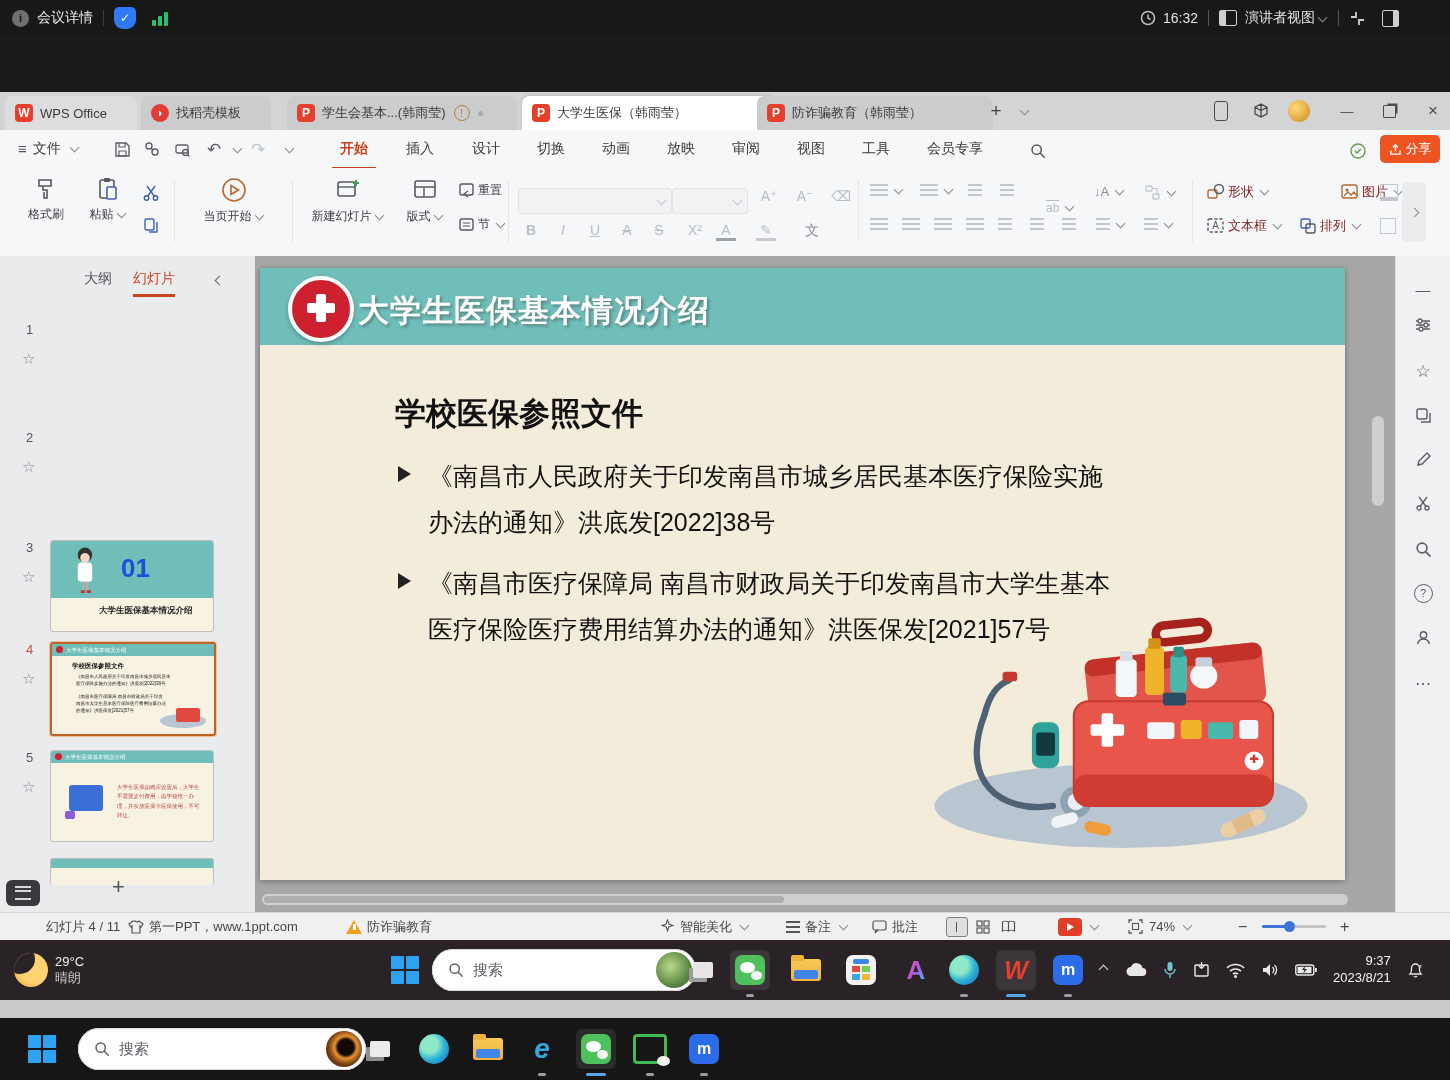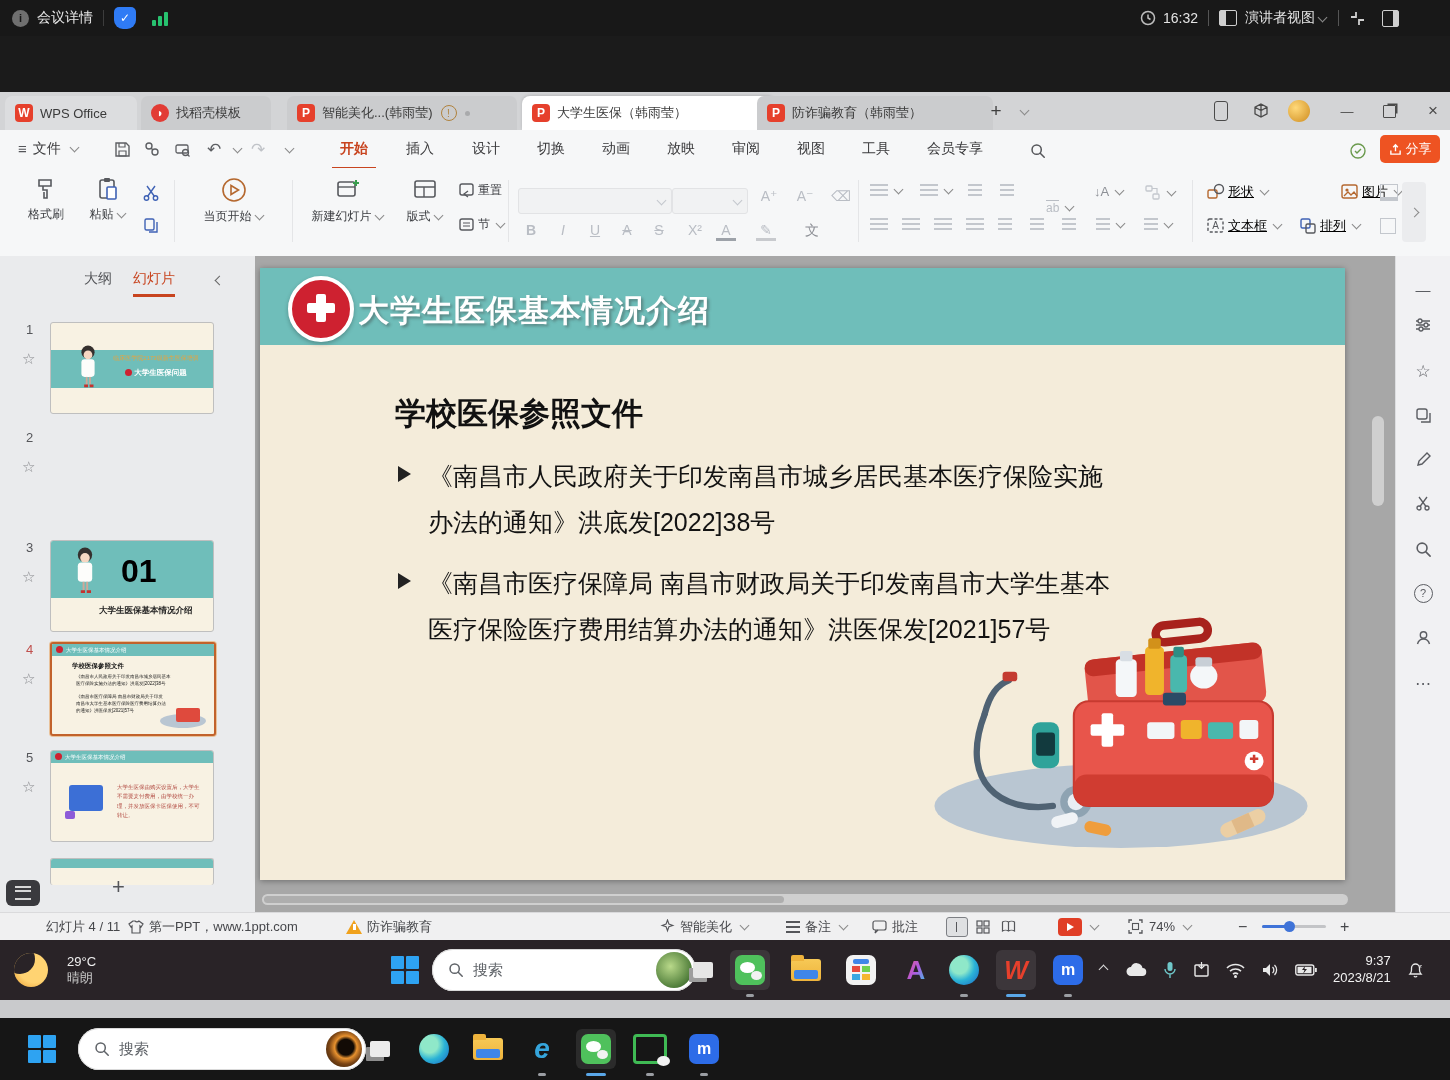--- a/index.html
+++ b/index.html
@@ -34,21 +34,21 @@
   .ribbon{left:0;top:168px;width:1450px;height:88px;background:#f6f7f8;border-bottom:1px solid #e2e3e5;}
   .rdiv{position:absolute;top:12px;width:1px;height:62px;background:#e4e5e7;}
   .bigbtn{position:absolute;top:8px;display:flex;flex-direction:column;align-items:center;gap:4px;font-size:12px;color:#3c3e42;}
   .sbtn{position:absolute;display:flex;align-items:center;font-size:12px;color:#3c3e42;gap:3px;}
   .ghost{color:#b9bdc4;}
   .combo{position:absolute;top:20px;height:24px;background:#f1f2f3;border:1px solid #e2e3e5;border-radius:3px;display:flex;align-items:center;justify-content:flex-end;padding-right:4px;}
   .fmt{position:absolute;top:54px;font-size:14px;color:#b9bdc4;width:26px;text-align:center;}
   .glyphbtn{position:absolute;top:20px;font-size:14px;color:#b9bdc4;width:26px;text-align:center;}
   .bars{display:inline-block;width:18px;height:13px;background:repeating-linear-gradient(to bottom,#c3c7cd 0 2px,transparent 2px 5px);}
   .bars.s{width:14px;}
-  .rlabel{font-size:13px;color:#000000;text-decoration:underline;}
+  .rlabel{font-size:13px;color:#7f1d1d;}
   .expandbtn{position:absolute;left:1402px;top:14px;width:24px;height:60px;background:#ebecee;border-radius:4px;display:flex;align-items:center;justify-content:center;}
   
   .work{left:0;top:256px;width:1450px;height:656px;background:#a7a7a7;}
   .lpanel{position:absolute;left:0;top:0;width:255px;height:656px;background:#eaebed;}
   .ltab{position:absolute;top:14px;font-size:14px;color:#55565a;}
   .ltab.active{color:#c8441f;border-bottom:3px solid #c8441f;padding-bottom:6px;}
   .thumb{position:absolute;left:50px;width:162px;height:90px;background:#f8f2e3;border:1px solid #bfbfbf;border-radius:3px;overflow:hidden;}
   .thumb.sel{border:2px solid #c2622b;box-shadow:0 0 0 1px #e9c29a;}
   .tnum{position:absolute;left:26px;font-size:13px;color:#55565a;}
   .tnum.sel{color:#c0504d;}
@@ -154,21 +154,21 @@
     <div class="tab" style="left:5px;width:112px;background:#dcdddf">
       <span class="pico" style="background:#e6402c">W</span>
       <span>WPS Office</span>
     </div>
     <div class="tab" style="left:141px;width:110px;background:#cbccce">
       <span class="pico" style="background:#e23c35;border-radius:50%">◗</span>
       <span>找稻壳模板</span>
     </div>
     <div class="tab" style="left:287px;width:210px;background:#cbccce">
       <span class="pico">P</span>
-      <span>智能美化...(韩雨莹)</span>
+      <span>学生会基本...(韩雨莹)</span>
       <span style="margin-left:8px;width:14px;height:14px;border:1.4px solid #b0823d;border-radius:50%;color:#b0823d;font-size:10px;display:flex;align-items:center;justify-content:center">!</span>
       <span style="margin-left:8px;width:5px;height:5px;border-radius:50%;background:#a9aaac"></span>
     </div>
     <div class="tab" style="left:522px;width:233px;background:#fff;border-radius:8px 8px 0 0;box-shadow:0 -1px 3px rgba(0,0,0,.12)">
       <span class="pico">P</span>
       <span>大学生医保（韩雨莹）</span>
       <span style="margin-left:auto;color:#7b7c7e;font-size:14px">×</span>
     </div>
     <div class="tab" style="left:757px;width:216px;background:#cbccce">
       <span class="pico">P</span>
@@ -463,40 +463,32 @@
   </div>
 
   <div class="abs work">
     <div class="lpanel">
       <div class="ltab" style="left:84px">大纲</div>
       <div class="ltab active" style="left:133px">幻灯片</div>
       <div class="abs" style="left:212px;top:16px"><i class="chev lt"></i></div>
 
       <div class="tnum" style="top:66px">1</div>
       <div class="tstar" style="top:94px">☆</div>
-      <div class="thumb" style="top:66px">
-        <div style="position:absolute;left:0;top:27px;width:100%;height:38px;background:#6fbeba"></div>
-        <svg width="22" height="44" viewBox="0 0 20 40" style="position:absolute;left:26px;top:22px">
-            <use href="#girl"></use>
-          </svg>
-        <div style="position:absolute;left:52px;top:31px;width:106px;font-size:6px;color:#e8a33d;text-align:center">临床医学院2173级新生医保培训</div>
-        <div style="position:absolute;left:52px;top:45px;width:106px;font-size:7.5px;font-weight:bold;color:#fff;text-align:center"><span style="display:inline-block;width:7px;height:7px;border-radius:50%;background:#ce2130;vertical-align:-1px;margin-right:2px"></span><span>大学生医保问题</span></div>
-      </div>
 
       <div class="tnum" style="top:174px">2</div>
       <div class="tstar" style="top:202px">☆</div>
 
       <div class="tnum" style="top:284px">3</div>
       <div class="tstar" style="top:312px">☆</div>
       <div class="thumb" style="top:284px">
         <div style="position:absolute;left:0;top:0;width:100%;height:57px;background:#6fbeba"></div>
         <svg width="24" height="48" viewBox="0 0 20 40" style="position:absolute;left:22px;top:6px">
             <use href="#girl"></use>
           </svg>
-        <div style="position:absolute;left:70px;top:12px;font-size:32px;font-weight:bold;color:#000000">01</div>
+        <div style="position:absolute;left:70px;top:12px;font-size:26px;font-weight:bold;color:#1d4ed8">01</div>
         <div style="position:absolute;left:48px;top:64px;font-size:8.5px;font-weight:bold;color:#222">大学生医保基本情况介绍</div>
       </div>
 
       <div class="tnum sel" style="top:386px">4</div>
       <div class="tstar" style="top:414px">☆</div>
       <div class="thumb sel" style="top:386px">
         <div style="position:absolute;left:0;top:0;width:100%;height:12px;background:#6fbeba"></div>
         <span style="position:absolute;left:4px;top:2px;width:7px;height:7px;border-radius:50%;background:#ce2130"></span>
         <div style="position:absolute;left:14px;top:2.5px;font-size:5.5px;color:#fff">大学生医保基本情况介绍</div>
         <div style="position:absolute;left:20px;top:18px;font-size:6.5px;font-weight:bold;color:#111">学校医保参照文件</div>
@@ -710,21 +702,21 @@
     <div class="sitem" style="left:1262px">
         <span class="slider">
           <em></em>
           <i></i>
         </span>
       </div>
     <div class="sitem" style="left:1340px;font-size:16px">+</div>
   </div>
 
   <div class="abs wbar">
-    <div class="abs flex" style="left:14px;top:13px;gap:19px">
+    <div class="abs flex" style="left:14px;top:13px;gap:7px">
       <span class="moon"></span>
       <span style="font-size:13px;line-height:1.25"><span>29°C</span><br><span style="color:#c9c9c9">晴朗</span></span>
     </div>
     <div class="tico" style="left:385px">
         <span class="winlogo">
           <i></i>
           <i></i>
           <i></i>
           <i></i>
         </span>

